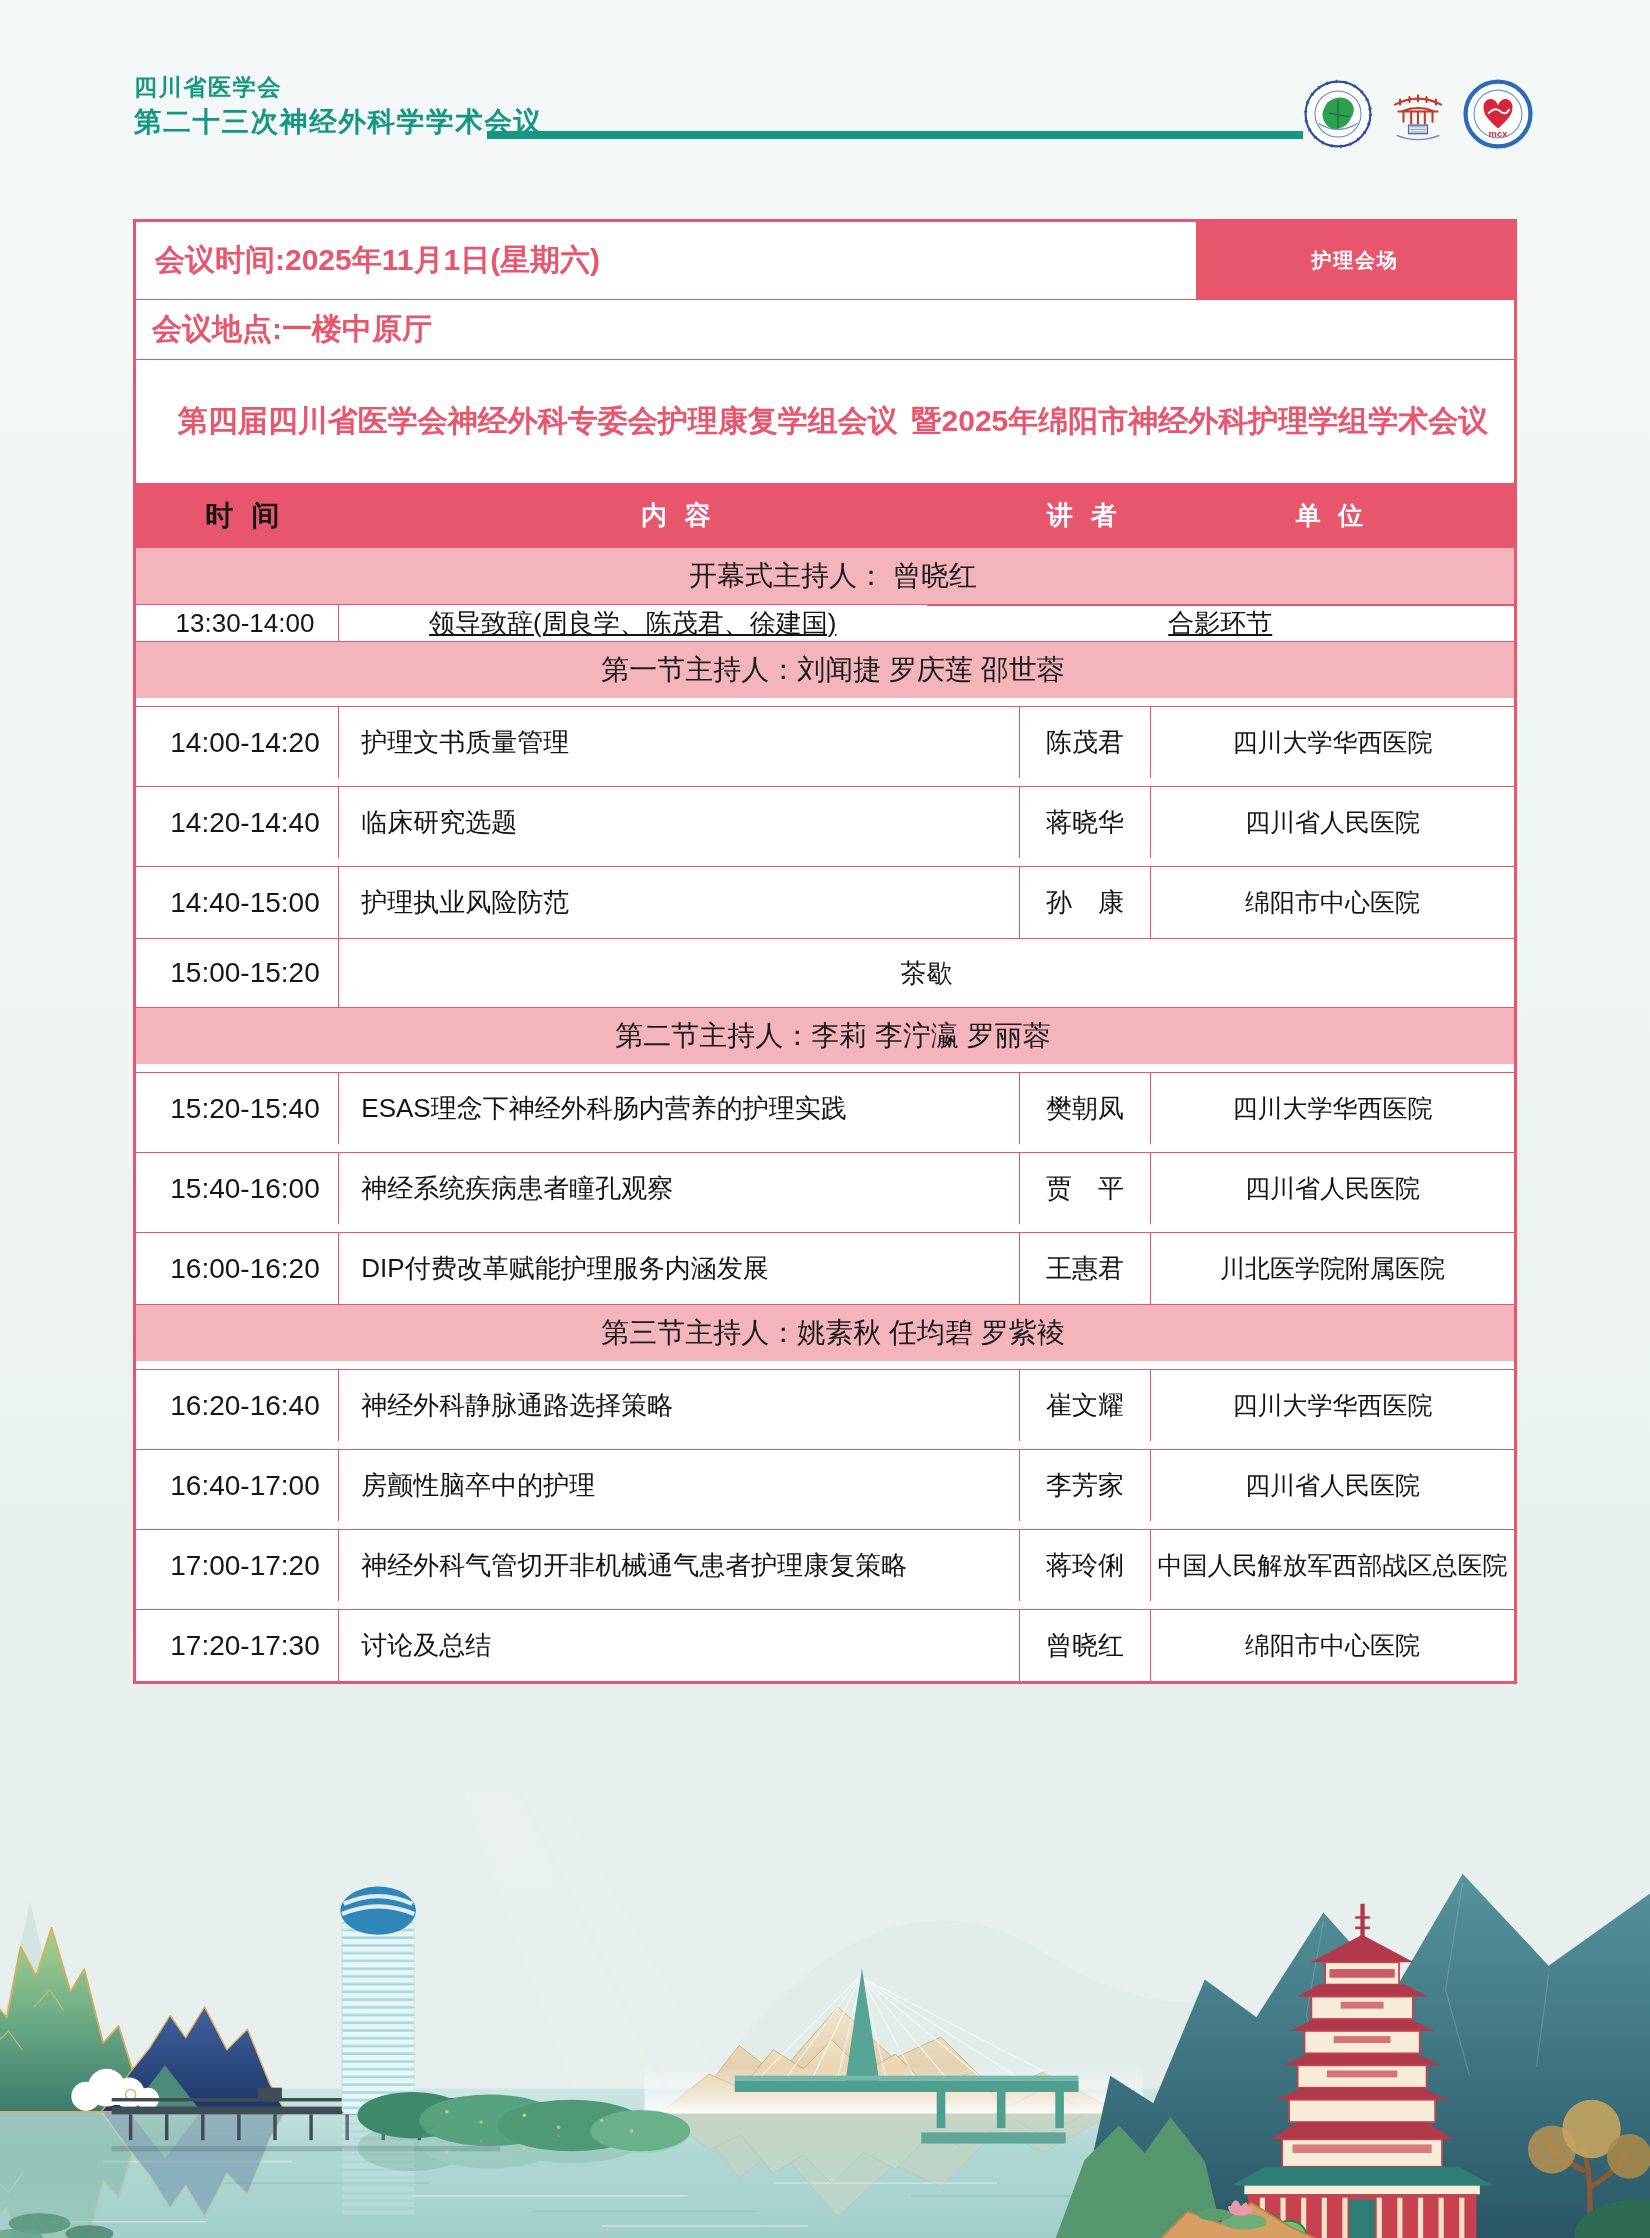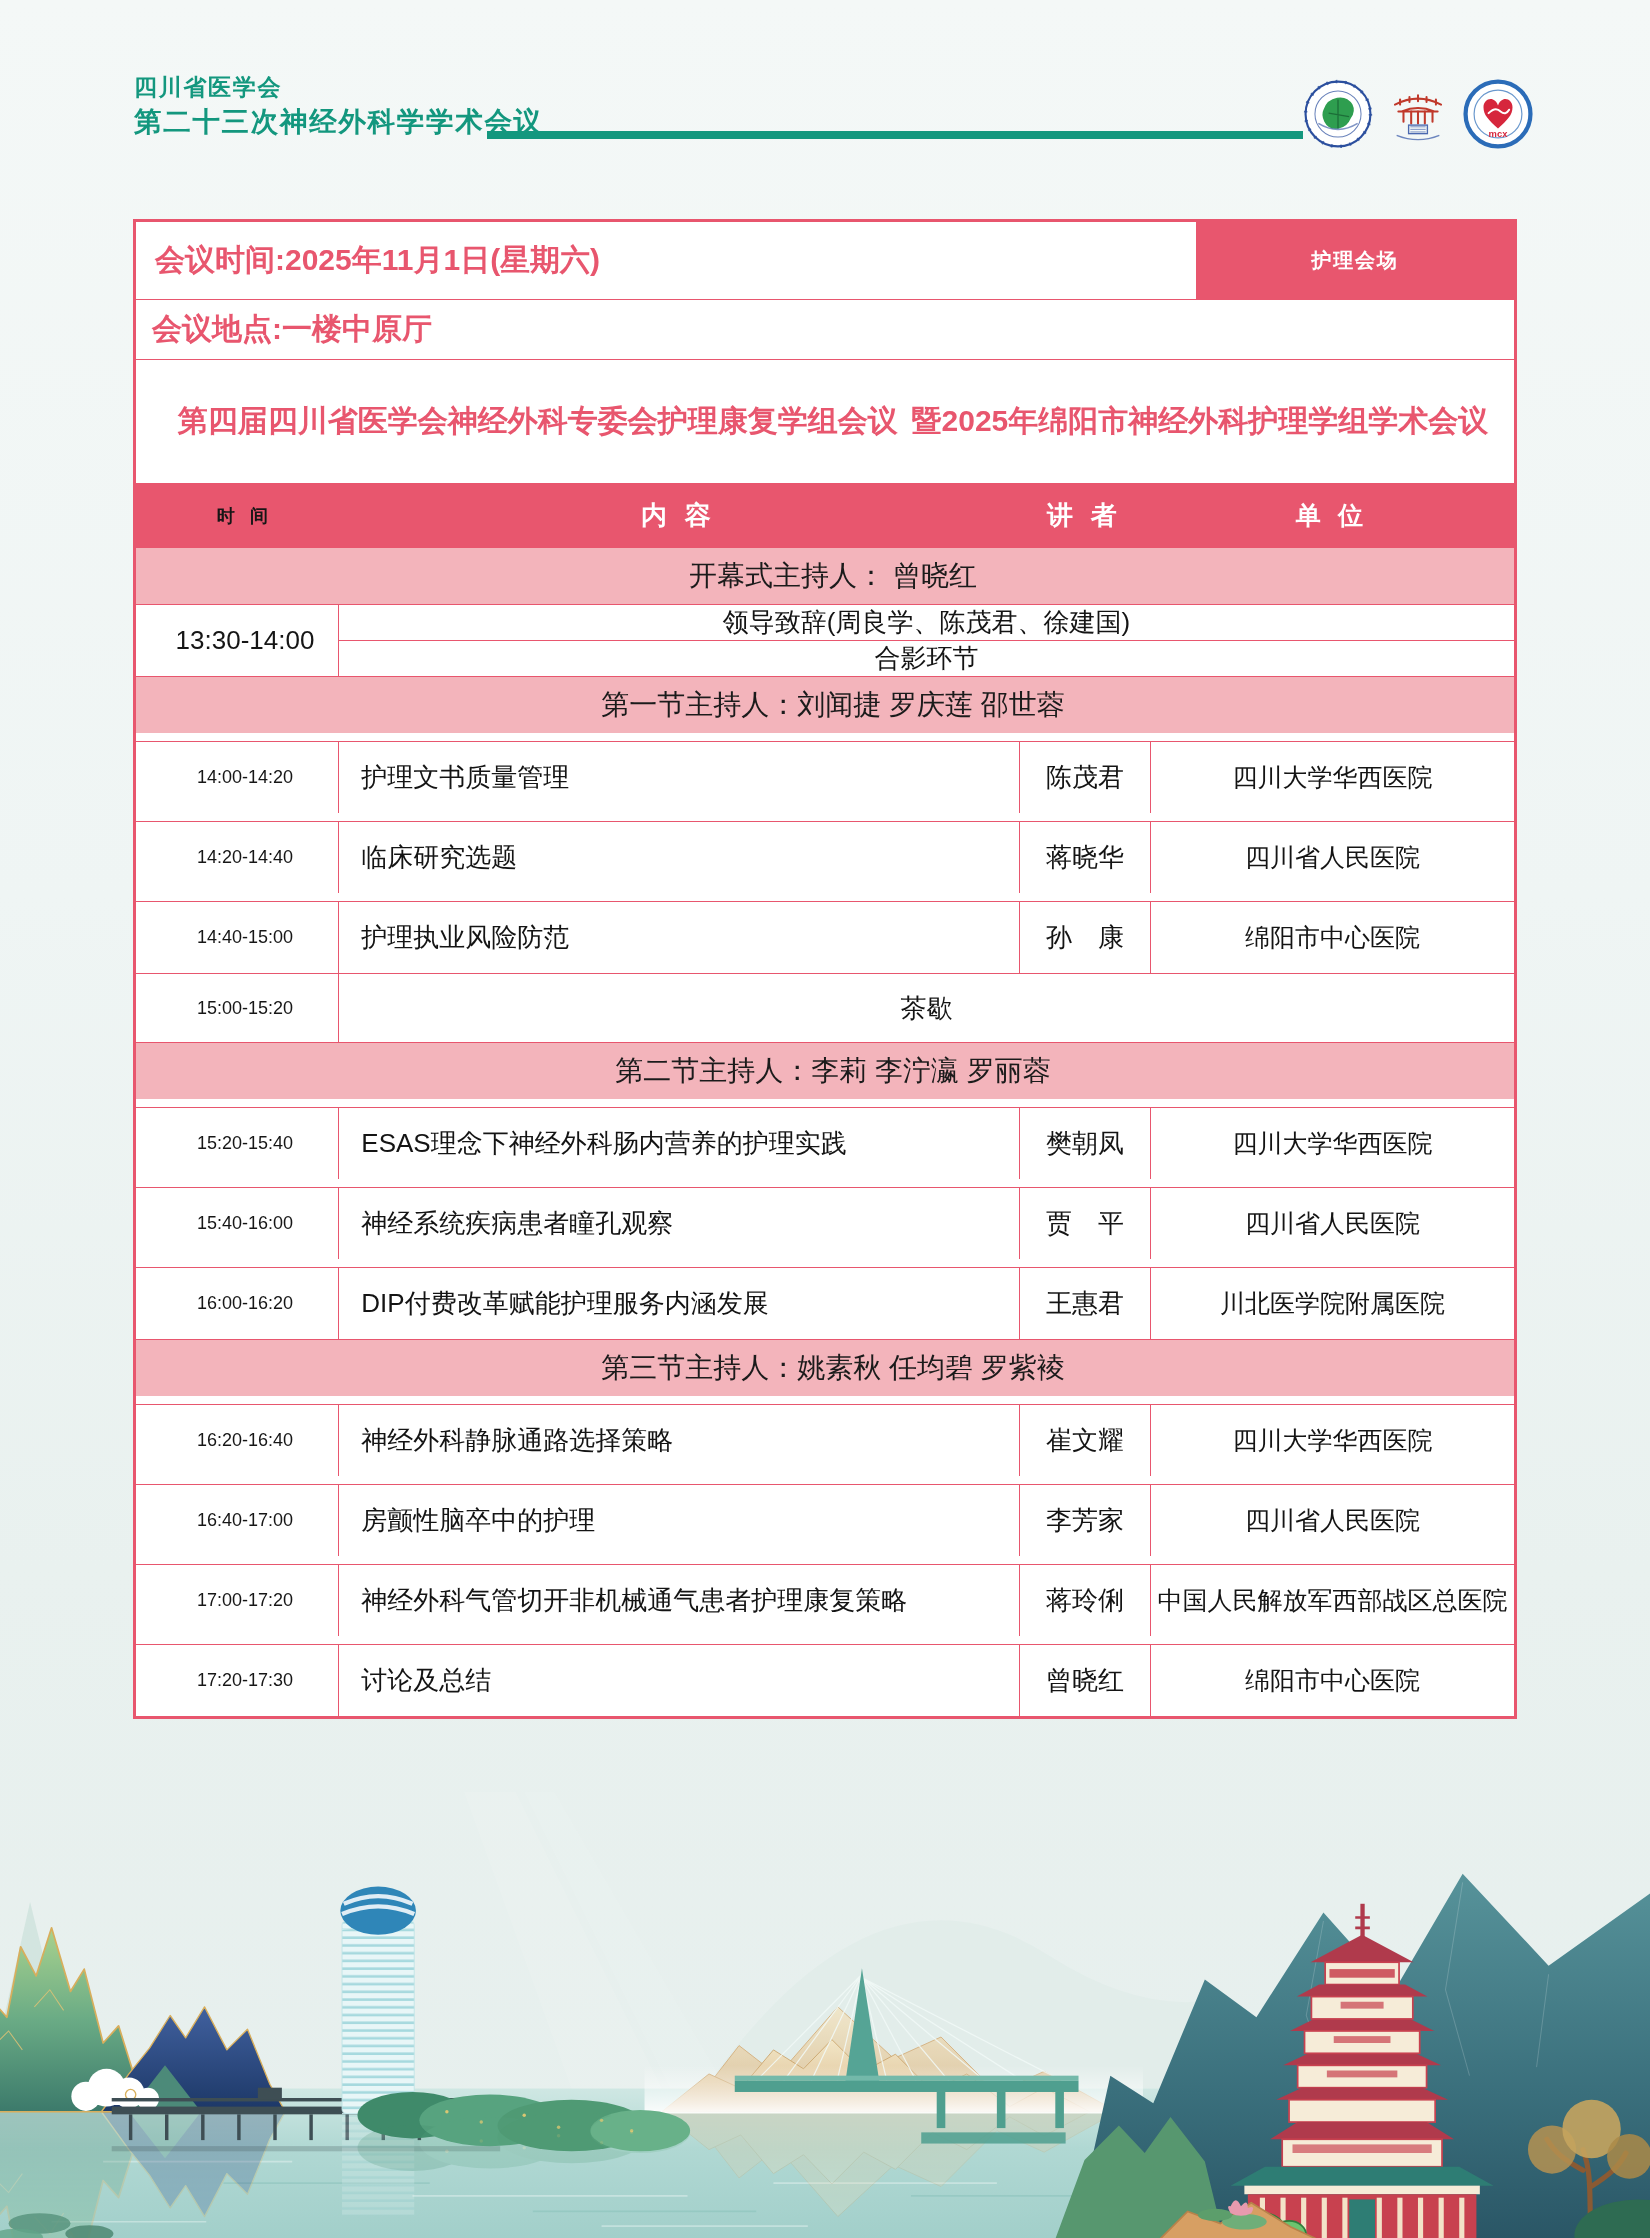--- a/index.html
+++ b/index.html
@@ -24,36 +24,36 @@
   .logos{position:absolute;left:1303px;top:79px;display:flex;gap:10px;align-items:center;}
   .logo{width:70px;height:70px;display:block;}
   
   .sched{
     position:absolute;left:133px;top:219px;width:1384px;
     background:#ffffff;border:3.4px solid var(--pink);
   }
   .row{display:flex;align-items:stretch;}
   .row + .row{border-top:1.7px solid var(--pink);padding-left:16px;}
   .cell{display:flex;align-items:center;justify-content:center;text-align:center;}
-  .c-time{width:186px;flex:none;font-size:18px;color:#161616;}
+  .c-time{width:186px;flex:none;font-size:28px;color:#161616;}
   .c-content{flex:1;font-size:26px;justify-content:flex-start;text-align:left;padding:0 22.3px;border-left:1.7px solid var(--pink);}
   .c-speaker{width:131px;flex:none;font-size:26px;border-left:1.7px solid var(--pink);}
   .c-org{width:364px;flex:none;font-size:25px;border-left:1.7px solid var(--pink);padding:0 5.2px;}
   .r-info{height:77px;position:relative;align-items:center;display:flex;
           font-size:30px;font-weight:bold;color:var(--pink);padding-left:19px;}
   .r-info2{height:60px;}
   .badge{position:absolute;top:0;right:0;bottom:0;width:318px;background:var(--pink);
          color:#fff;display:flex;align-items:center;justify-content:center;font-size:20px;font-weight:bold;letter-spacing:1.7px;}
   .r-title{height:124px;display:flex;align-items:center;justify-content:center;
            gap:13.8px;color:var(--pink);font-weight:bold;font-size:30px;}
   .r-head{height:64px;background:var(--pink);color:#fff;font-weight:bold;font-size:28px;}
   .r-head .cell{border-left:none;letter-spacing:5.2px;}
   .r-band{height:57px;background:var(--pink-light);font-size:28px;display:flex;align-items:center;justify-content:center;color:#1b1b1b;}
   .r-talk{height:72px;margin-top:8px;}
-  .stack{flex:1;display:flex;flex-direction:column;border-left:1.7px solid var(--pink);}
+  .stack{flex:1;display:flex;flex-direction:row;border-left:1.7px solid var(--pink);text-decoration:underline;}
   .stack .sub{flex:1;display:flex;align-items:center;justify-content:center;font-size:26px;}
   .stack .sub + .sub{border-top:1.7px solid var(--pink);}
   .r-split .c-time{font-size:26px;}
   .r-break{height:69px;}
   .r-break .c-rest{flex:1;display:flex;align-items:center;justify-content:center;font-size:26px;border-left:1.7px solid var(--pink);}
   
   .scenery{position:absolute;left:0;bottom:0;width:1650px;height:447px;display:block;}
 </style>
 </head>
 <body>

